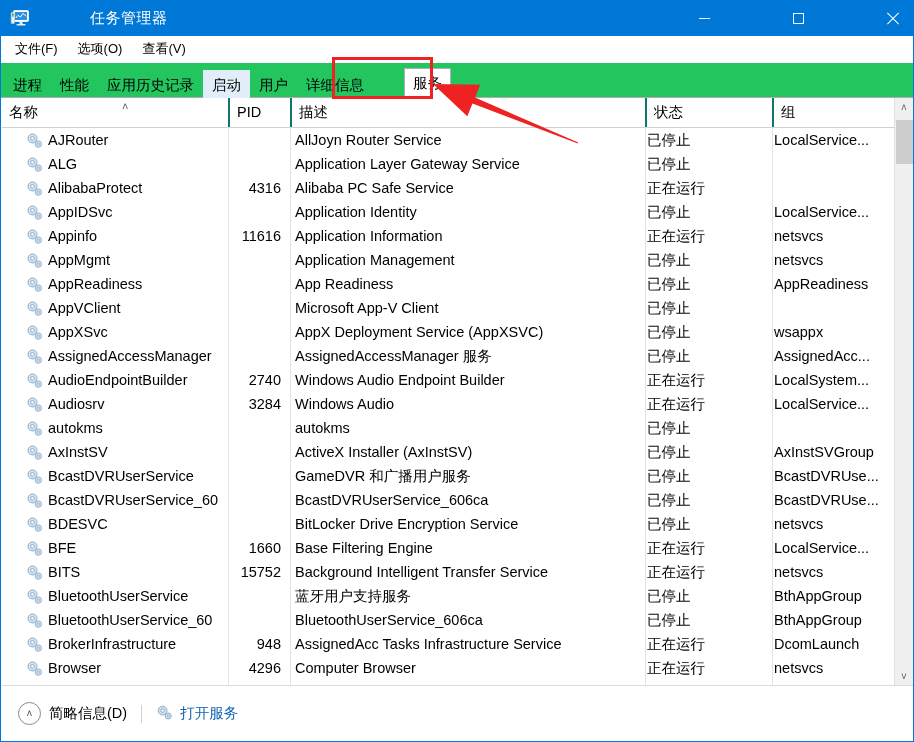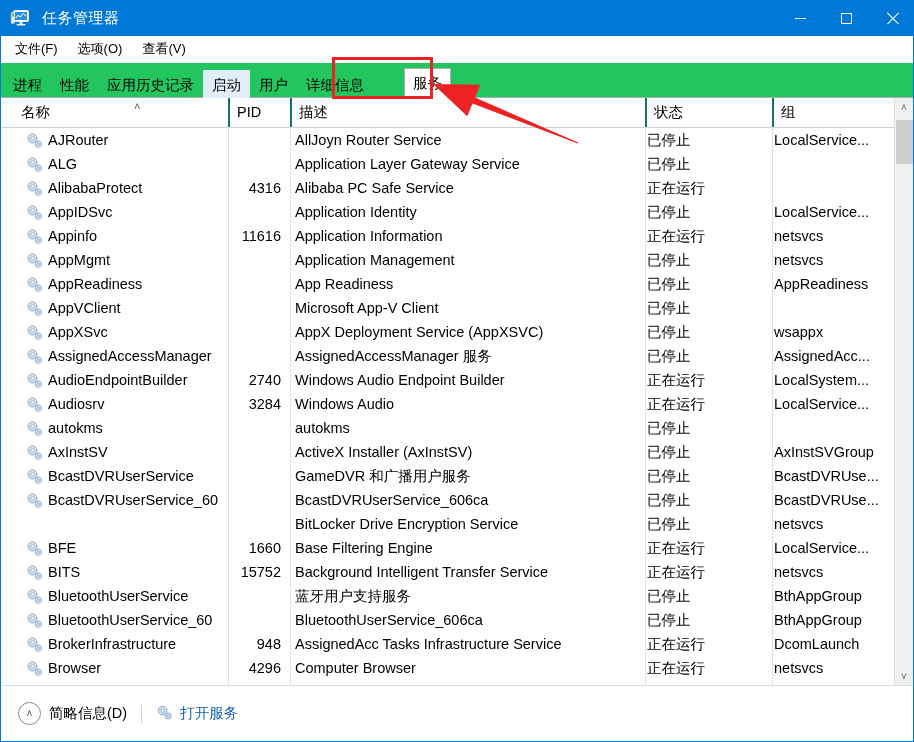--- a/index.html
+++ b/index.html
@@ -24,20 +24,21 @@
 
   
   .titlebar {
     position: absolute;
     left: 0; top: 0;
     width: 914px;
     height: 36px;
     background: #0078d7;
     display: flex;
     align-items: center;
+    gap: 48px;
   }
   .tb-icon {
     width: 22px; height: 22px;
     margin-left: 9px;
     position: relative;
     flex: 0 0 auto;
   }
   .tb-title {
     color: #ffffff;
     font-size: 15px;
@@ -157,21 +158,21 @@
     position: absolute;
     top: 0;
     height: 29px;
     line-height: 29px;
     padding-left: 7px;
     box-sizing: border-box;
     white-space: nowrap;
     border-left: 2px solid #0f766e;
     cursor: default;
   }
-  .colheader .cell:first-child { border-left: none; margin-left: 12px; }
+  .colheader .cell:first-child { border-left: none; }
   .sortcaret {
     position: absolute;
     top: 3px;
     font-size: 11px;
     color: #5a5a5a;
     line-height: 11px;
   }
 
   
   .rows {
@@ -630,20 +631,30 @@
                   <circle cx="12.3" cy="12.1" r="3.2"></circle>
                   <circle cx="12.3" cy="12.1" r="1.2" fill="#ffffff"></circle>
                 </g>
               </svg></span></div>
           <div class="c c-pid"></div>
           <div class="c c-desc">BcastDVRUserService_606ca</div>
           <div class="c c-stat">已停止</div>
           <div class="c c-grp">BcastDVRUse...</div>
         </div>
         <div class="row">
+          <div class="c c-name">BDESVC<span class="svc-icon"><svg width="17" height="17" viewBox="0 0 17 17">
+                <g fill="#d3e3f2" stroke="#7fa0c0" stroke-width="0.85">
+                  <circle cx="6.5" cy="6.4" r="4.5"></circle>
+                  <circle cx="6.5" cy="6.4" r="1.8" fill="#ffffff"></circle>
+                </g>
+                <g fill="#d3e3f2" stroke="#7fa0c0" stroke-width="0.75">
+                  <circle cx="12.3" cy="12.1" r="3.2"></circle>
+                  <circle cx="12.3" cy="12.1" r="1.2" fill="#ffffff"></circle>
+                </g>
+              </svg></span></div>
           <div class="c c-pid"></div>
           <div class="c c-desc">BitLocker Drive Encryption Service</div>
           <div class="c c-stat">已停止</div>
           <div class="c c-grp">netsvcs</div>
         </div>
         <div class="row">
           <div class="c c-name">BFE<span class="svc-icon"><svg width="17" height="17" viewBox="0 0 17 17">
                 <g fill="#d3e3f2" stroke="#7fa0c0" stroke-width="0.85">
                   <circle cx="6.5" cy="6.4" r="4.5"></circle>
                   <circle cx="6.5" cy="6.4" r="1.8" fill="#ffffff"></circle>

